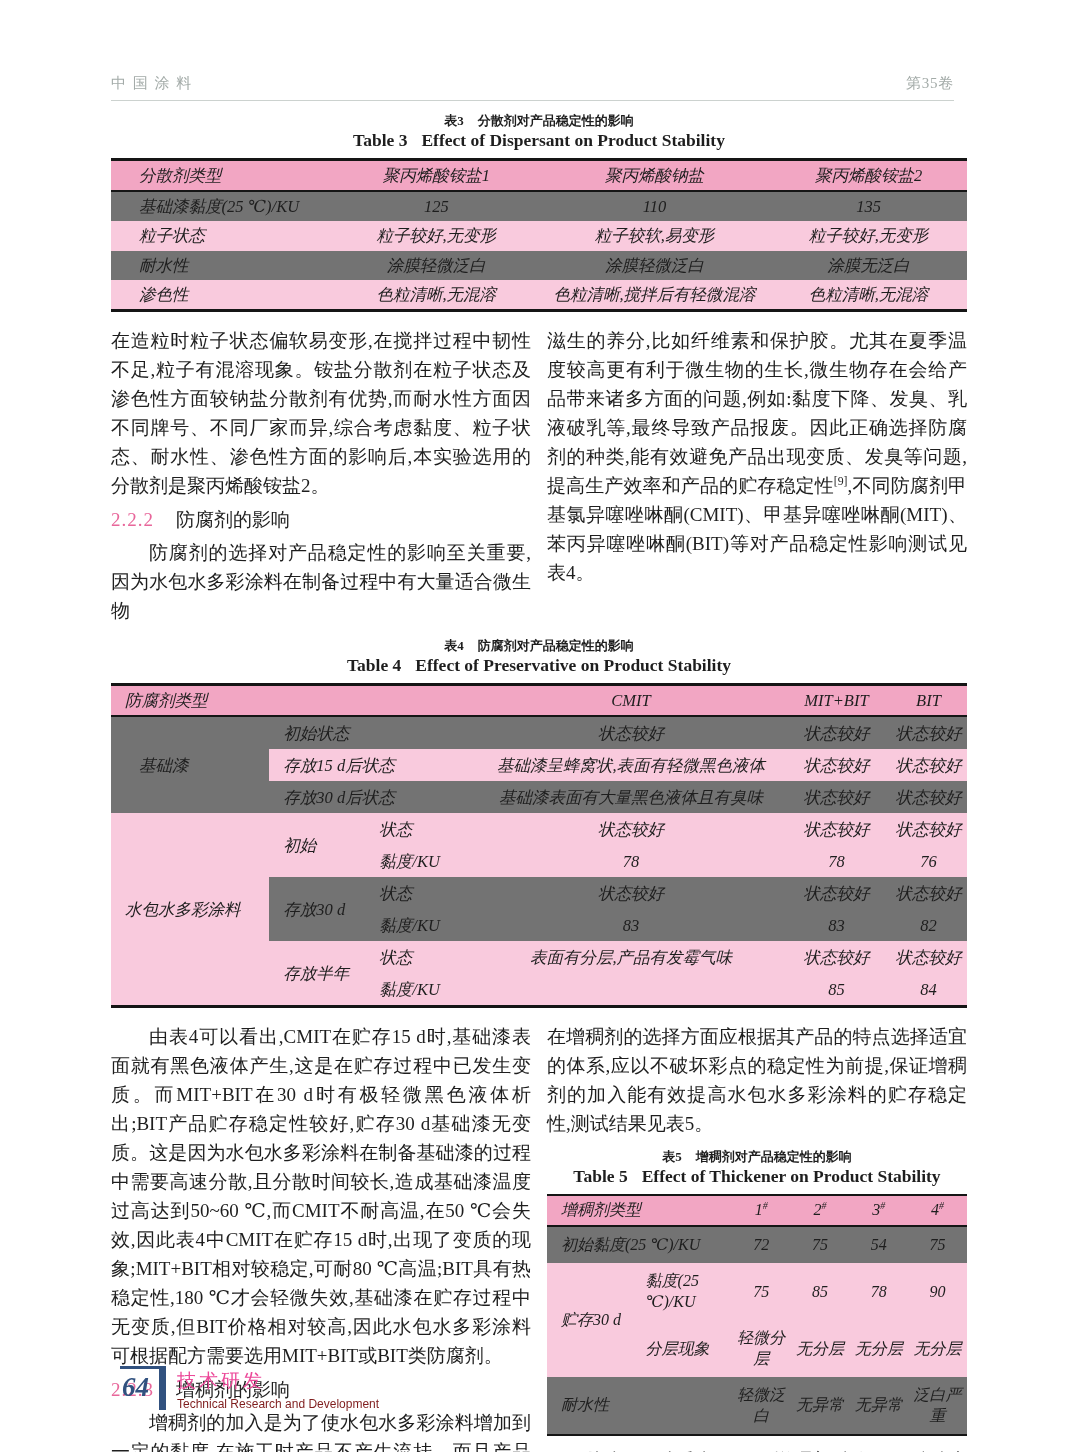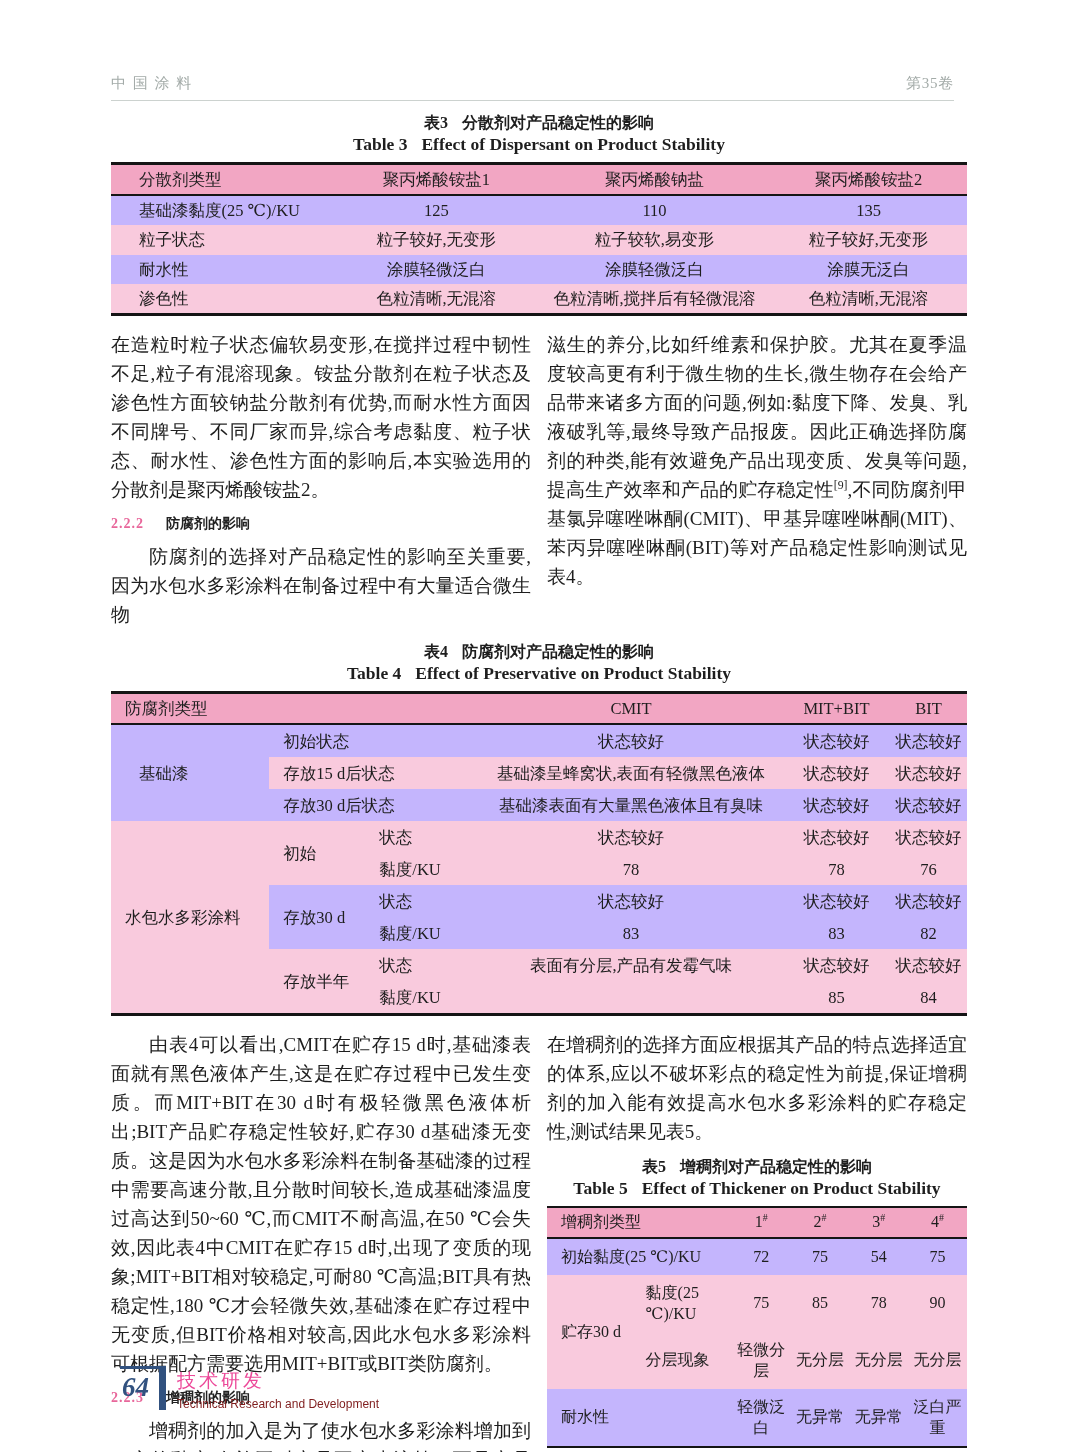--- a/index.html
+++ b/index.html
@@ -18,61 +18,62 @@
     display:flex;justify-content:space-between;align-items:flex-end;
     font-size:15px;color:#a3aba8;
     border-bottom:1px solid #ccd2cf;
     padding-bottom:7px;
   }
   .runhead .journal{letter-spacing:.45em;}
   .runhead .volume{letter-spacing:.05em;}
   
   .content{position:absolute;top:112px;left:111px;width:856px;}
   .tbl-caption{ text-align:center; font-weight:bold; line-height:1.32; }
-  .tbl-caption .zh{font-size:16px;}
+  .tbl-caption .zh{font-size:13px;}
   .tbl-caption .en{font-size:17.5px;}
   .tbl-caption .cap-label{margin-right:14px;}
   
   table.paper{
     width:100%;
     border-collapse:collapse;
     font-size:16.5px;
     border-top:3px solid #151515;
     border-bottom:3px solid #151515;
     margin-top:6px;
+    font-style:italic;
   }
   table.paper td, table.paper th{
     font-weight:normal;
     padding:4px 3px;
     vertical-align:middle;
     line-height:1.28;
     text-align:center;
   }
   table.paper tr.hdr th{background:#f2a6c3;}
   table.paper tr.hdr{border-bottom:2px solid #151515;}
   .bg-p{background:#f9cadd;}
-  .bg-w{background:#c4b5fd;}
+  .bg-w{background:#737373;}
   .ta-l{text-align:left !important;}
   .pl1{padding-left:14px !important;}
   .pl2{padding-left:28px !important;}
   
   .twocol{display:flex;gap:16px;margin-top:14px;}
   .col{width:420px;}
   .para{
     margin:0;
     font-size:19px;
     line-height:29px;
     text-align:justify;
   }
   .indent{text-indent:2em;}
   sup{font-size:.62em;vertical-align:super;line-height:0;}
   .sec{
     margin:5px 0 3px 0;
-    font-size:14px;
-    font-weight:bold;
+    font-size:19px;
+    font-weight:normal;
     line-height:30px;
   }
   .sec .secnum{color:#e8679b;margin-right:22px;letter-spacing:1px;}
   .sec .sectitle{color:#222;}
   
   #t4{margin-top:6px;}
   #t4 td{height:24px;}
   
   .t5wrap{margin-top:10px;}
   #t5{font-size:16px;border-top:2.5px solid #151515;border-bottom:2.5px solid #151515;}

